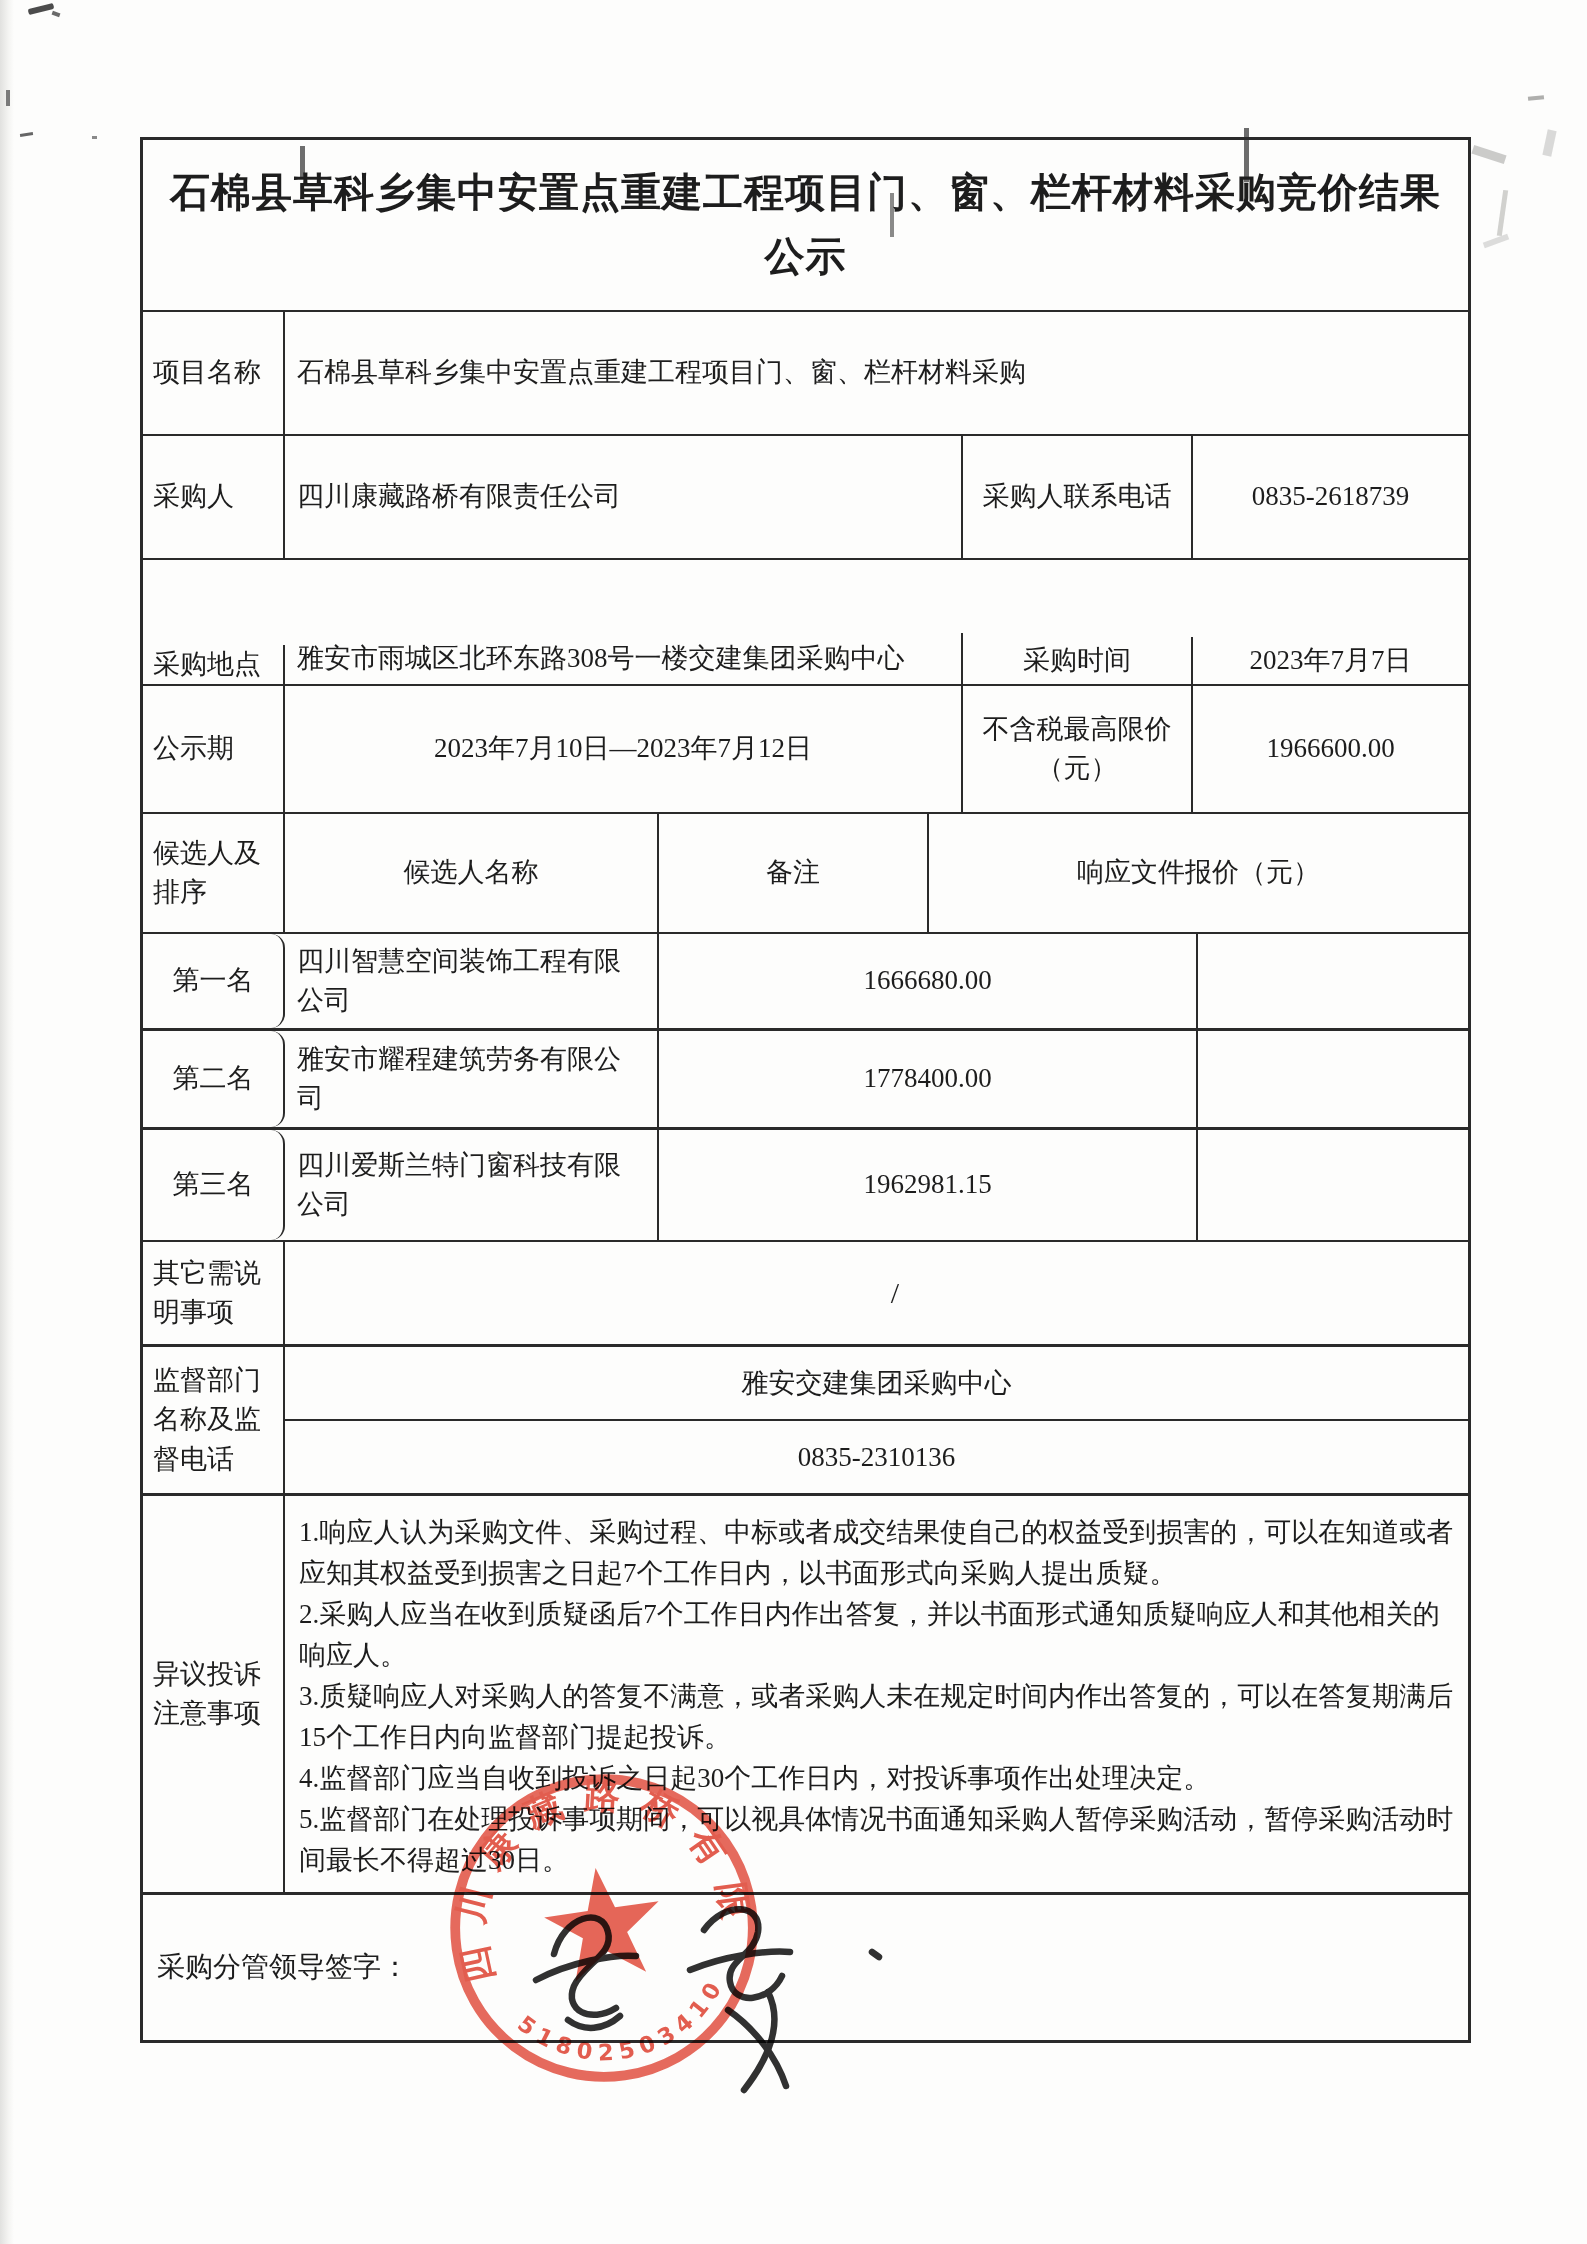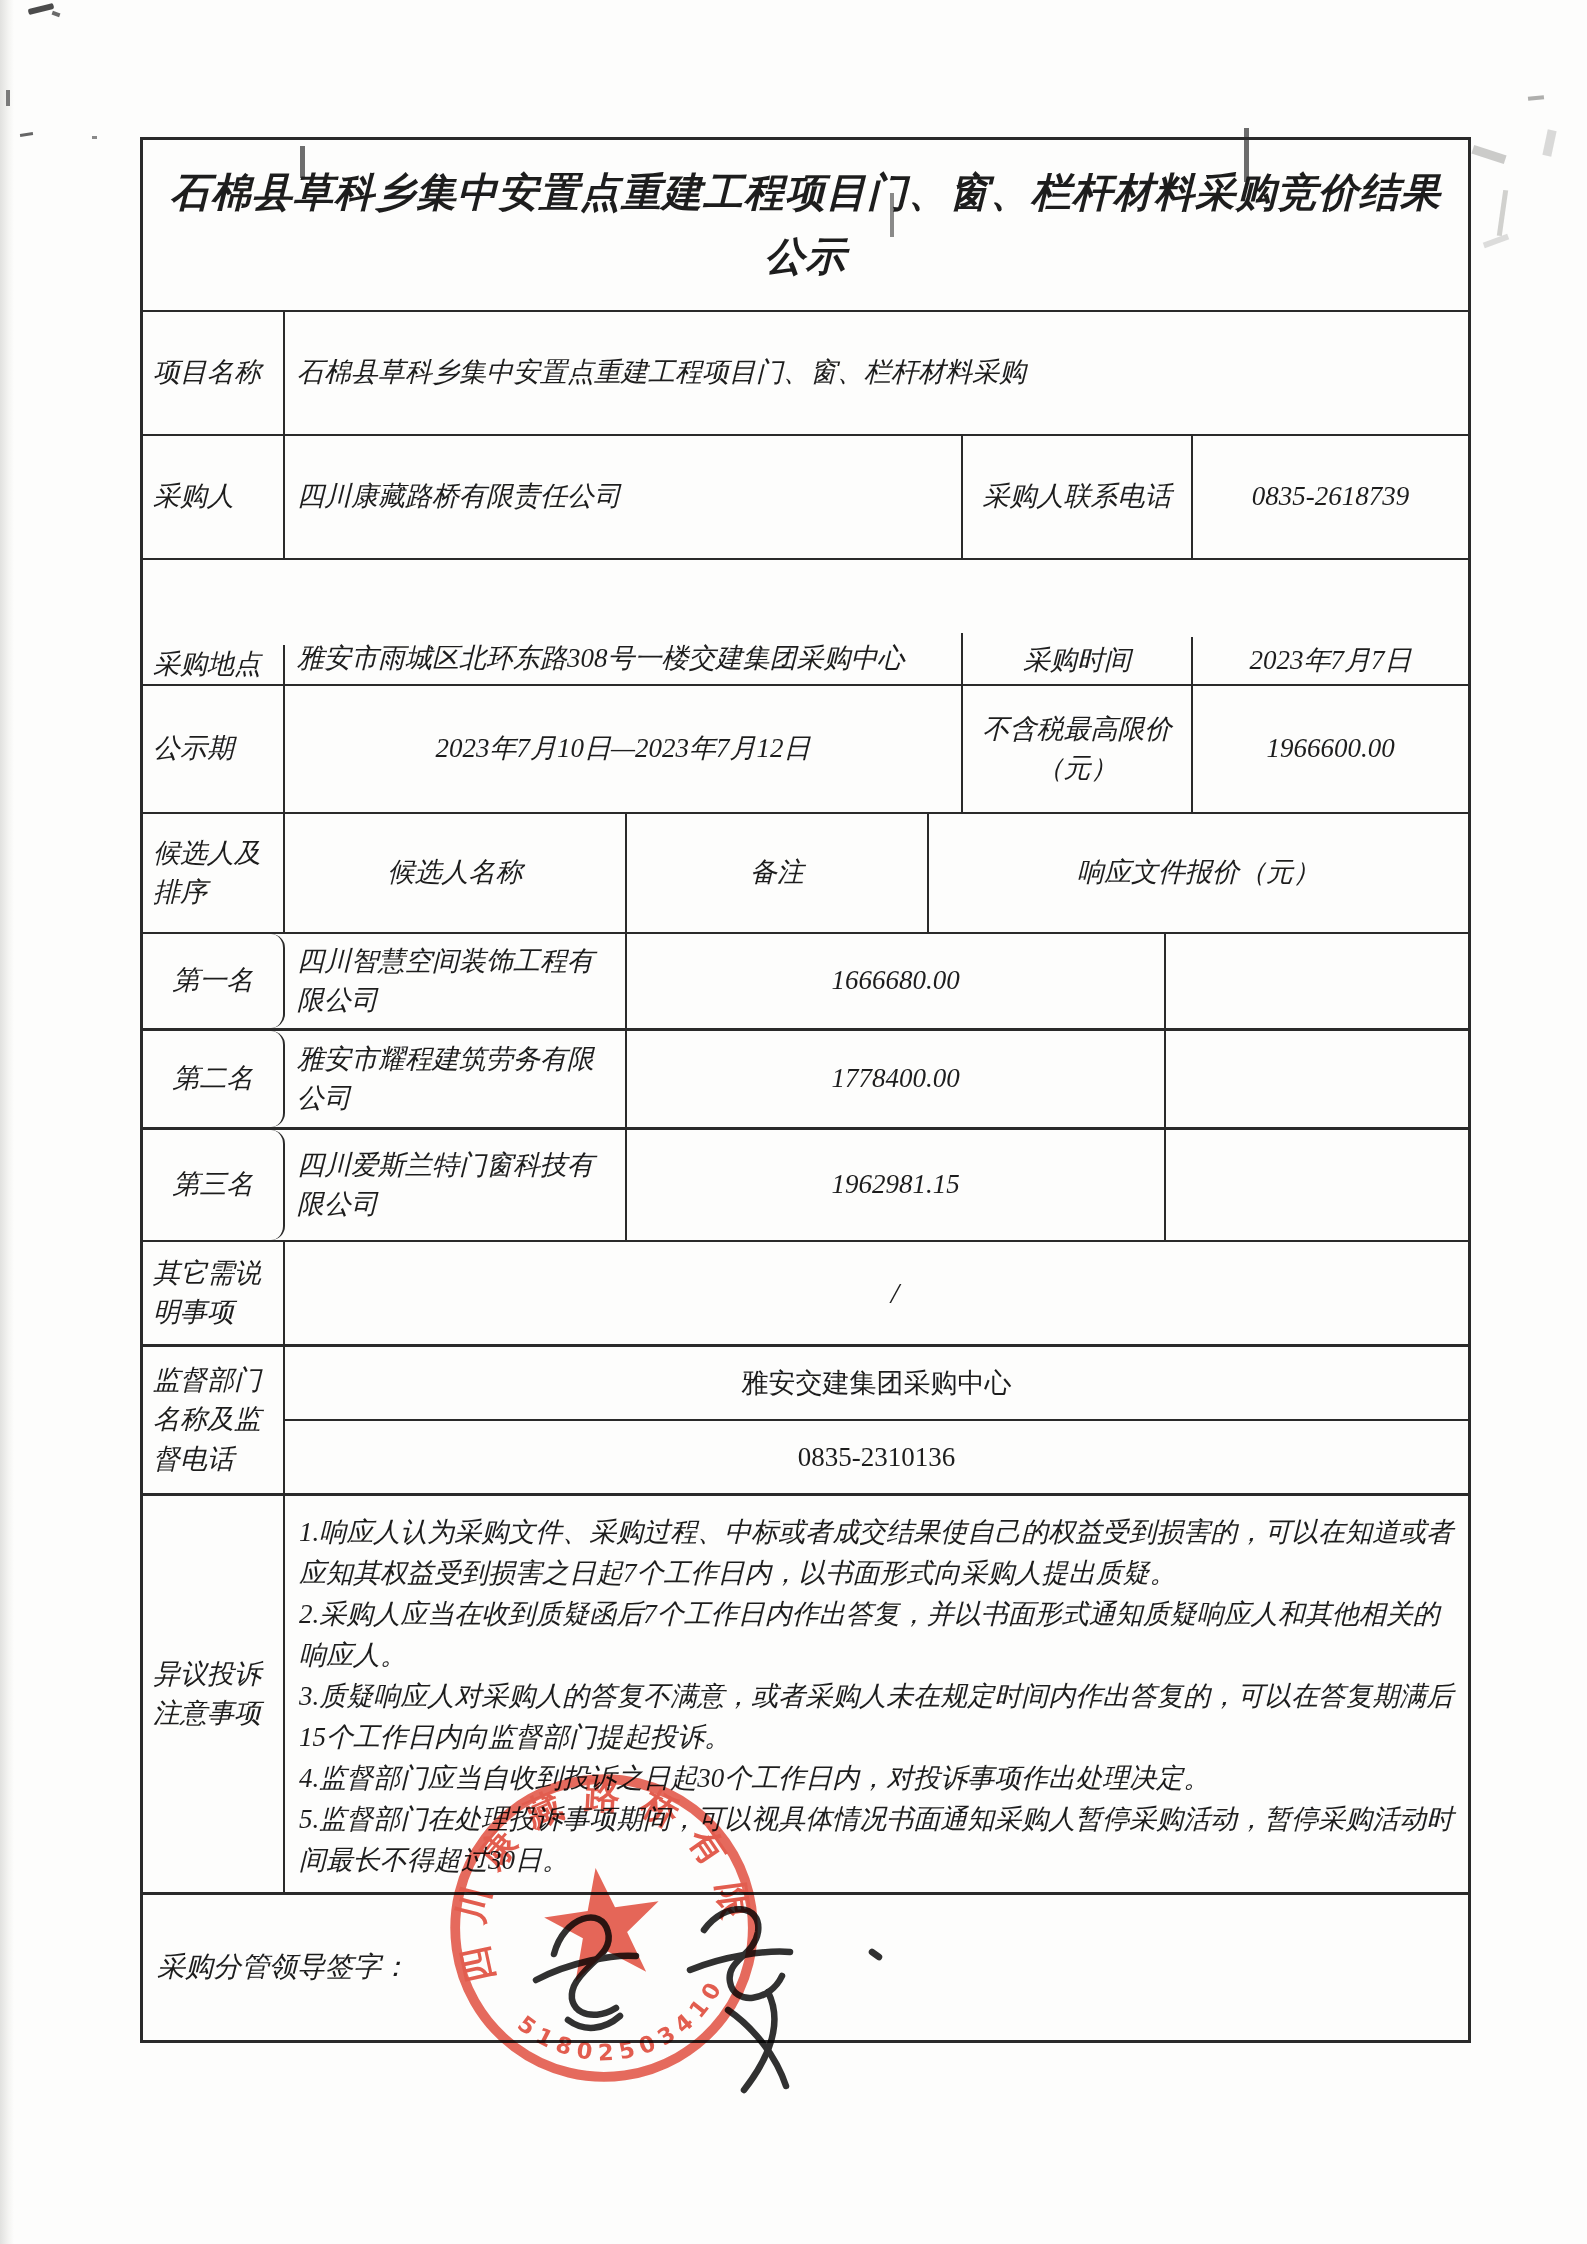--- a/index.html
+++ b/index.html
@@ -5,24 +5,24 @@
   html,body{margin:0;padding:0;background:#ffffff;}
   .page{
     position:relative;width:1587px;height:2244px;background:#fdfdfc;overflow:hidden;
     font-family:"Liberation Serif","DejaVu Serif",serif;color:#1d1d1d;
   }
   
   .tbl{position:absolute;left:140px;top:137px;width:1325px;border:3px solid #2a2a2a;box-sizing:content-box;}
   .row{display:flex;border-bottom:2px solid #2a2a2a;}
   .row.heavy{border-bottom-width:3px;}
   .row:last-child{border-bottom:none;}
-  .cell{border-right:2px solid #2a2a2a;display:flex;align-items:center;box-sizing:border-box;font-size:27px;line-height:1.45;font-style:italic;}
+  .cell{border-right:2px solid #2a2a2a;display:flex;align-items:center;box-sizing:border-box;font-size:27px;line-height:1.45;}
   .cell:last-child{border-right:none;}
   .wA{width:142px;} .wB{width:678px;} .wC{width:230px;} .wD{flex:1;border-radius:9px;}
-  .wE{width:142px;} .wF{width:342px;} .wG{width:539px;} .wH{flex:1;}
+  .wE{width:142px;} .wF{width:374px;} .wG{width:539px;} .wH{flex:1;}
   .label{padding-left:10px;}
   .label span{display:block;width:118px;text-align:left;}
   .vleft{padding:6px 12px;text-align:left;}
   .vcenter{justify-content:center;text-align:center;padding:4px 8px;}
   .rank{justify-content:center;text-align:center;border-radius:14px;}
   .title-row{height:170px;}
   .title-cell{width:100%;justify-content:center;font-size:40px;font-weight:700;text-align:center;line-height:1.6;padding:0 12px;letter-spacing:1px;}
   .h-proj{height:122px;} .h-buyer{height:122px;} .h-loc{height:124px;align-items:flex-end;} .h-pub{height:126px;}
   .h-chead{height:118px;} .h-c1{height:94px;} .h-c2{height:96px;} .h-c3{height:110px;}
   .h-other{height:102px;gap:37px;} .h-sup{height:146px;} .h-obj{height:396px;} .h-sign{height:145px;}

